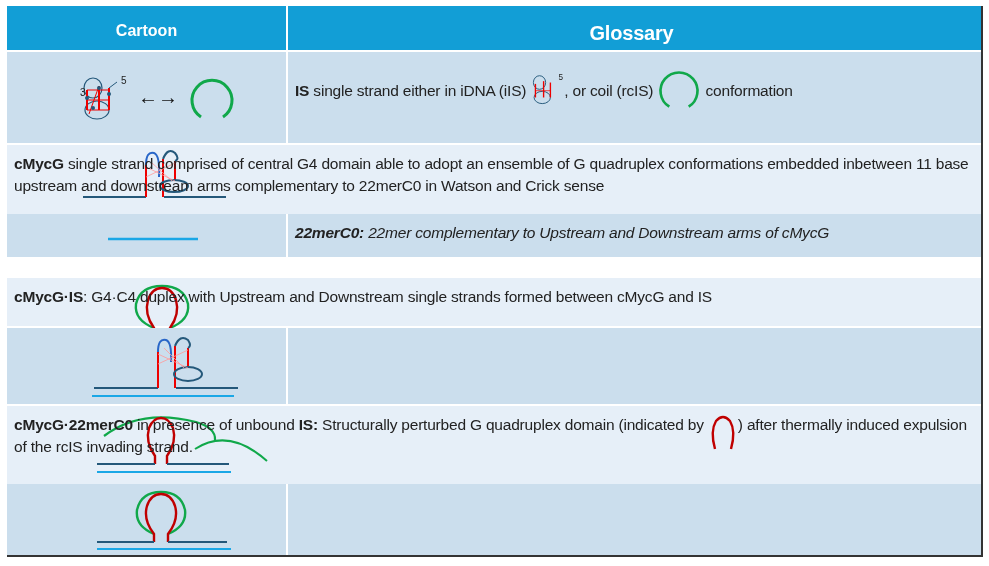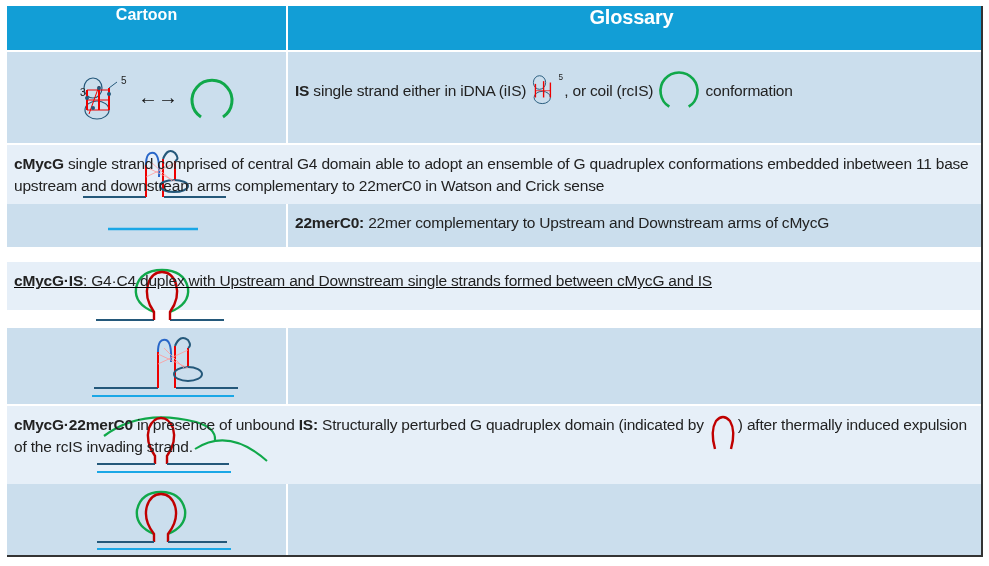--- a/index.html
+++ b/index.html
@@ -6,21 +6,21 @@
   body { width:989px; height:566px; position:relative; overflow:hidden;
          font-family:"Liberation Sans", "DejaVu Sans", sans-serif; }
   .table { position:absolute; left:7px; top:6px; width:976px; height:551px;
            border-right:2px solid #333; border-bottom:2px solid #333; box-sizing:border-box; }
   .row { position:absolute; left:0; width:974px; display:flex; box-sizing:border-box;
          border-bottom:2px solid #ffffff; }
   .cell-l { width:281px; border-right:2px solid #ffffff; position:relative; box-sizing:border-box; }
   .cell-r { flex:1; position:relative; padding:8px 6px 0 7px; box-sizing:border-box;
             font-size:15.5px; line-height:22px; color:#222; letter-spacing:-0.2px; }
   .hdr { background:#129ed6; color:#fff; font-weight:bold; font-size:16px; }
-  .hdr .cell-l, .hdr .cell-r { text-align:center; padding-top:0; }
+  .hdr .cell-l, .hdr .cell-r { text-align:center; padding-top:16px; }
   .hdr .cell-r { padding-left:0; color:#fff; font-size:20px; }
   .dark { background:#cbdeed; }
   .light { background:#e6eff8;flex-direction:column; }
   b { font-weight:bold; }
   svg { position:absolute; overflow:visible; }
   .inl { display:inline-block; position:relative; vertical-align:middle; }
 </style>
 </head>
 <body>
 
@@ -89,32 +89,32 @@
         <path d="M81 12 Q86 0 93 6 Q98 12 93 14" fill="none" stroke="#24587a" stroke-width="2"></path>
         <ellipse cx="92" cy="39" rx="14" ry="6" fill="none" stroke="#24587a" stroke-width="2"></ellipse>
         <path d="M64 20 L93 34 M64 30 L93 16 M70 16 L90 34" stroke="#f99" stroke-width="0.8"></path>
       </svg>
     </div>
     <div class="cell-r">
       <b>cMycG</b><span> single strand comprised of central G4 domain able to adopt an ensemble of G quadruplex conformations embedded inbetween 11 base upstream and downstream arms  complementary to 22merC0 in Watson and Crick sense</span>
     </div>
   </div>
 
-  <div class="row dark" style="top:198px;height:45px;">
+  <div class="row dark" style="top:208px;height:45px;font-style:italic;">
     <div class="cell-l">
       <svg style="left:101px;top:23px;" width="92" height="4" viewBox="0 0 92 4">
         <line x1="0" y1="2" x2="90" y2="2" stroke="#1aa7e6" stroke-width="2.4"></line>
       </svg>
     </div>
     <div class="cell-r">
       <b>22merC0:</b><span> 22mer complementary to Upstream and Downstream arms of cMycG</span>
     </div>
   </div>
 
-  <div class="row light" style="top:256px;height:50px;text-decoration:underline;">
+  <div class="row light" style="top:272px;height:50px;">
     <div class="cell-l">
       <svg style="left:89px;top:6px;" width="130" height="54" viewBox="0 0 130 54">
         <line x1="0" y1="52" x2="58" y2="52" stroke="#24587a" stroke-width="2.2"></line>
         <line x1="74" y1="52" x2="128" y2="52" stroke="#24587a" stroke-width="2.2"></line>
         <path d="M58 44 Q38 36 40 20 Q44 2 66 2 Q88 2 92 20 Q94 36 74 44" fill="none" stroke="#10a84a" stroke-width="2.4"></path>
         <path d="M58 52 L58 44 Q48 30 52 16 Q56 4 66 4 Q76 4 80 16 Q84 30 74 44 L74 52" fill="none" stroke="#c00000" stroke-width="2.4"></path>
       </svg>
     </div>
     <div class="cell-r">
       <b>cMycG·IS</b><span>: G4·C4 duplex with Upstream and Downstream single strands formed between cMycG and IS</span>

